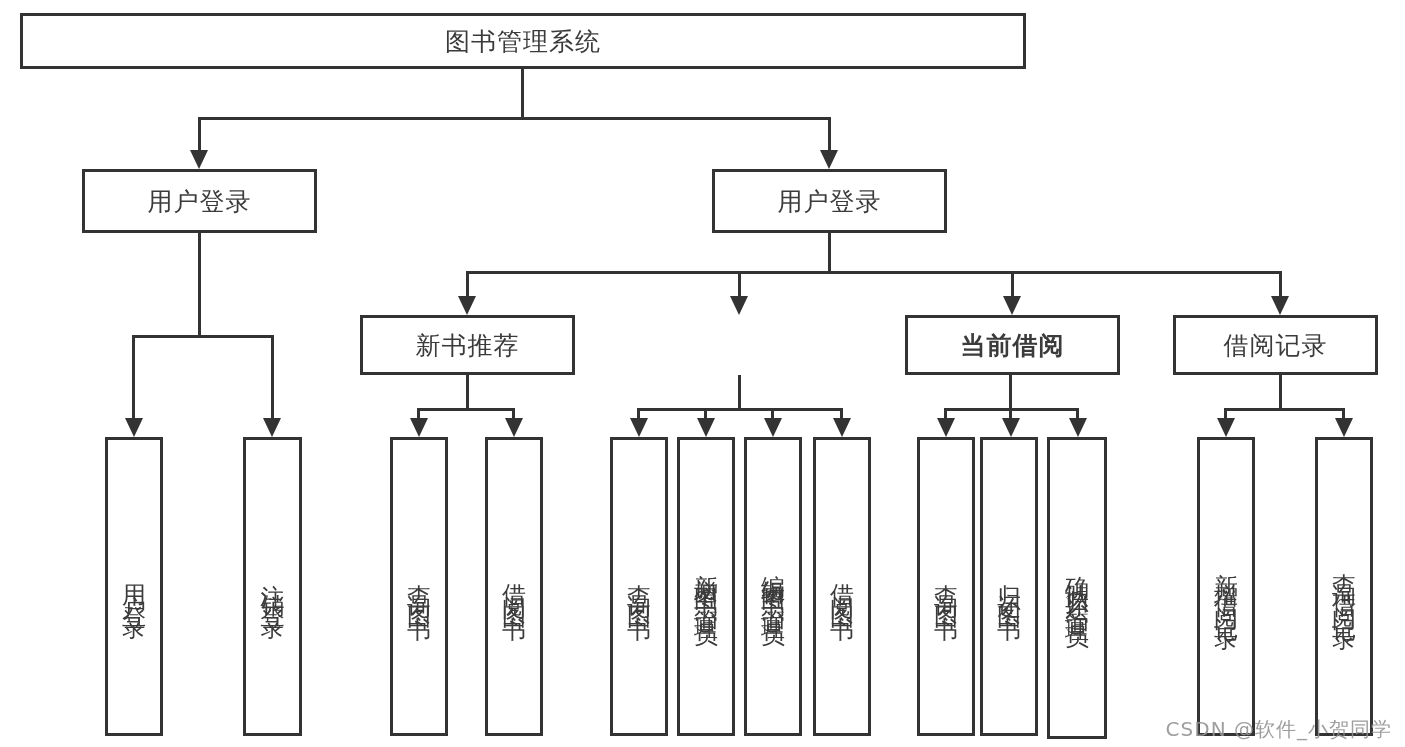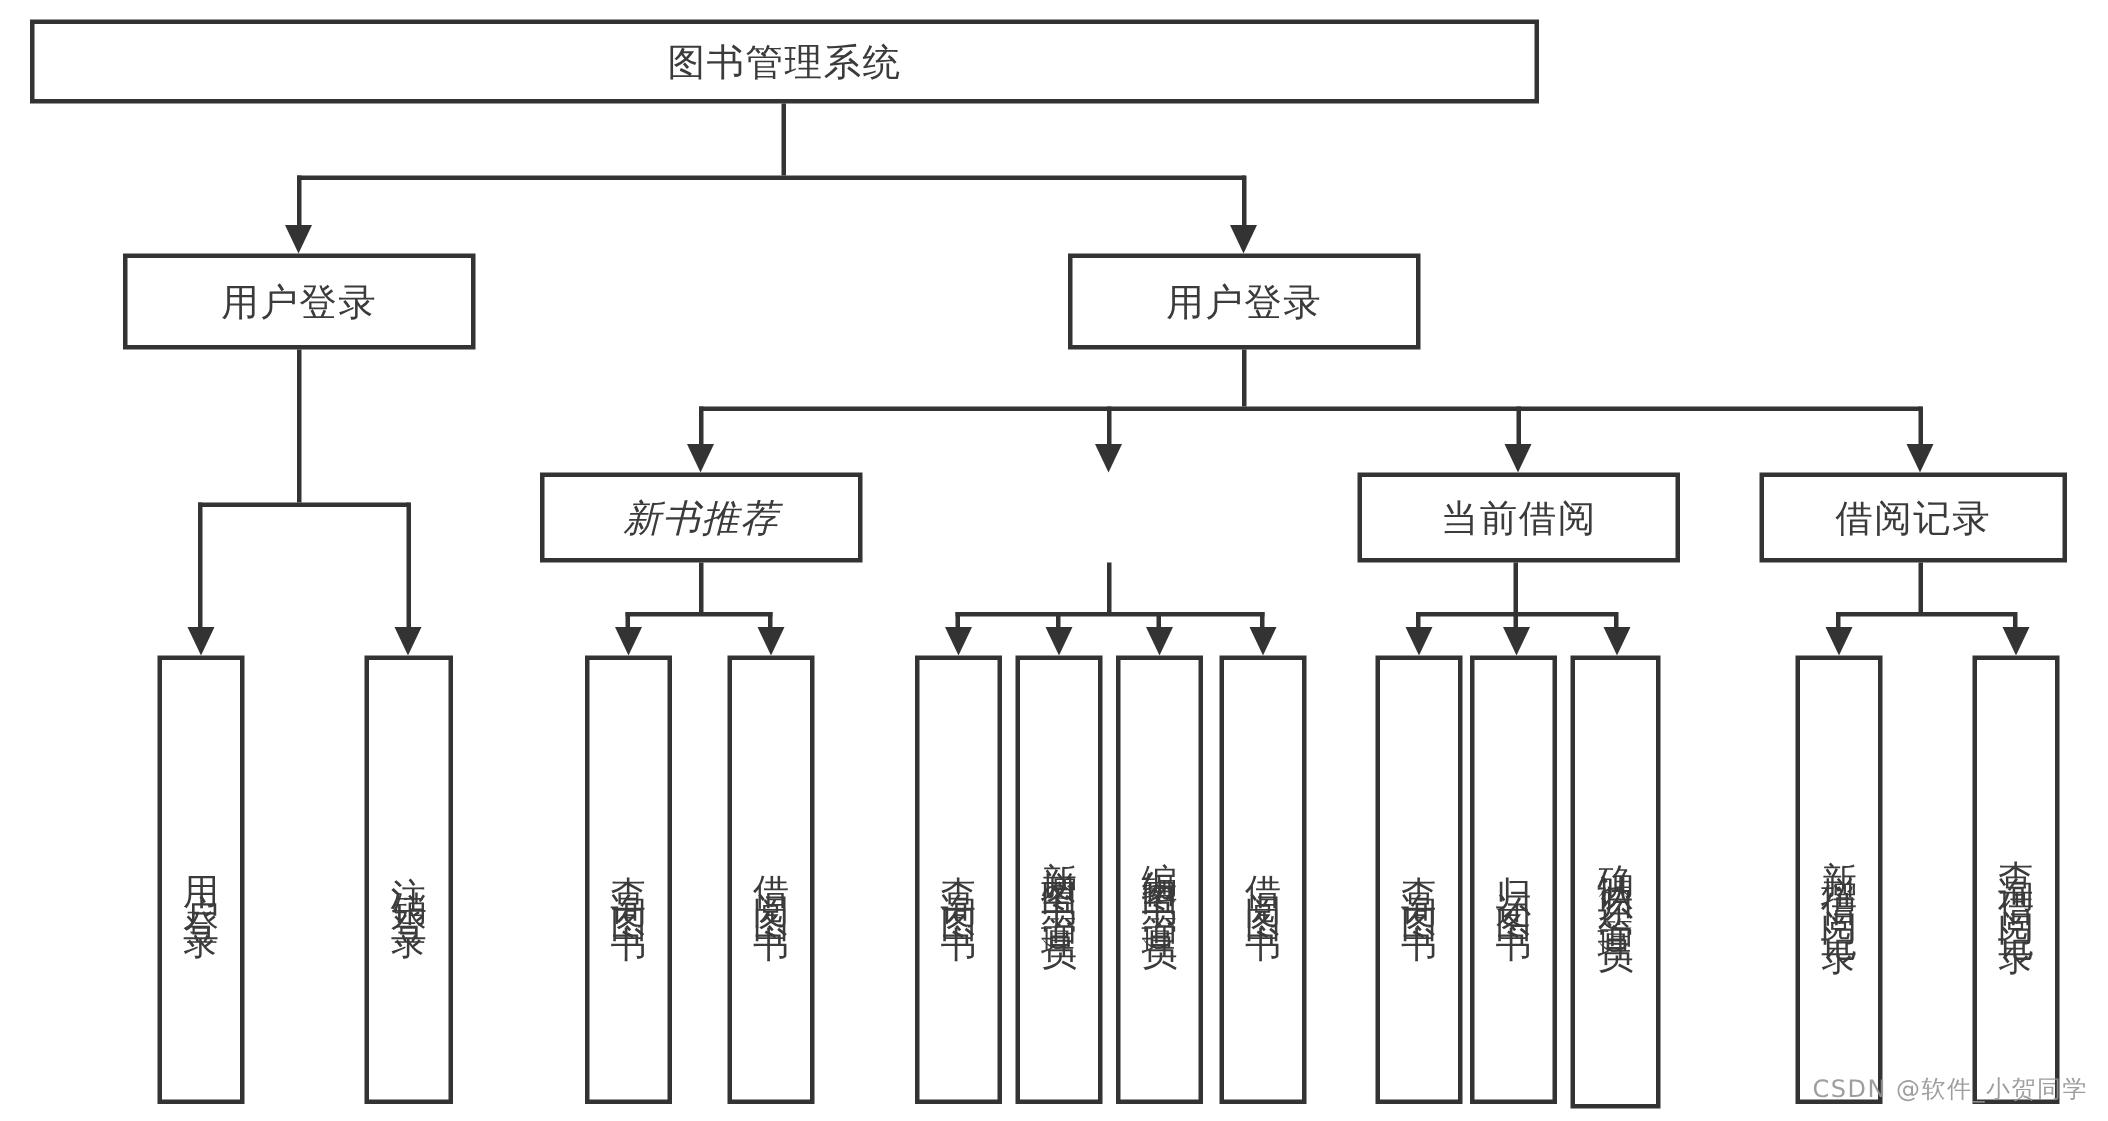--- a/index.html
+++ b/index.html
@@ -48,21 +48,21 @@
     width: 0; height: 0;
     border-left: 9px solid transparent;
     border-right: 9px solid transparent;
     border-top: 19px solid #333333;
   }
   
   .watermark {
     position: absolute;
     right: 13px;
     top: 716px;
-    font-size: 16px;
+    font-size: 20px;
     color: rgba(148,148,148,0.9);
     letter-spacing: 1px;
     z-index: 10;
   }
 </style>
 </head>
 <body>
 
 <div class="canvas">
 
@@ -101,24 +101,24 @@
     <div class="vl" style="left:466px;  top:271px; height:26px;"></div>
     <div class="vl" style="left:738px;  top:271px; height:26px;"></div>
     <div class="vl" style="left:1011px; top:271px; height:26px;"></div>
     <div class="vl" style="left:1279px; top:271px; height:26px;"></div>
     <div class="arrow" style="left:458px;  top:296px;"></div>
     <div class="arrow" style="left:730px;  top:296px;"></div>
     <div class="arrow" style="left:1003px; top:296px;"></div>
     <div class="arrow" style="left:1271px; top:296px;"></div>
   </div>
 
-  <div class="node hnode" style="left:360px;  top:315px; width:215px; height:60px;font-style:italic;">
+  <div class="node hnode" style="left:360px;  top:315px; width:215px; height:60px;">
     <span>新书推荐</span>
   </div>
-  <div class="node hnode" style="left:905px;  top:315px; width:215px; height:60px;">
+  <div class="node hnode" style="left:905px;  top:315px; width:215px; height:60px;font-weight:bold;">
     <span>当前借阅</span>
   </div>
   <div class="node hnode" style="left:1173px; top:315px; width:205px; height:60px;">
     <span>借阅记录</span>
   </div>
 
   <div>
     <div class="vl" style="left:466px; top:375px; height:33px;"></div>
     <div class="hl" style="left:417px; top:408px; width:98px;"></div>
     <div class="vl" style="left:417px; top:408px; height:12px;"></div>

